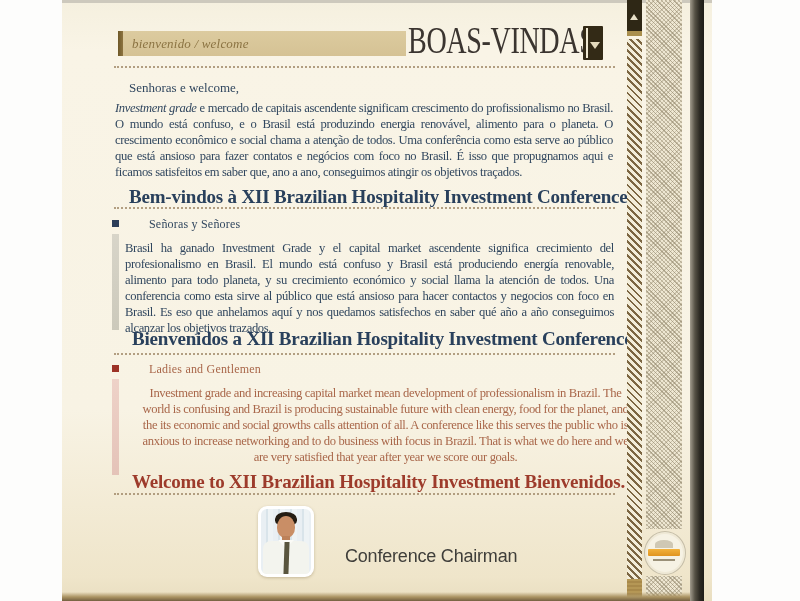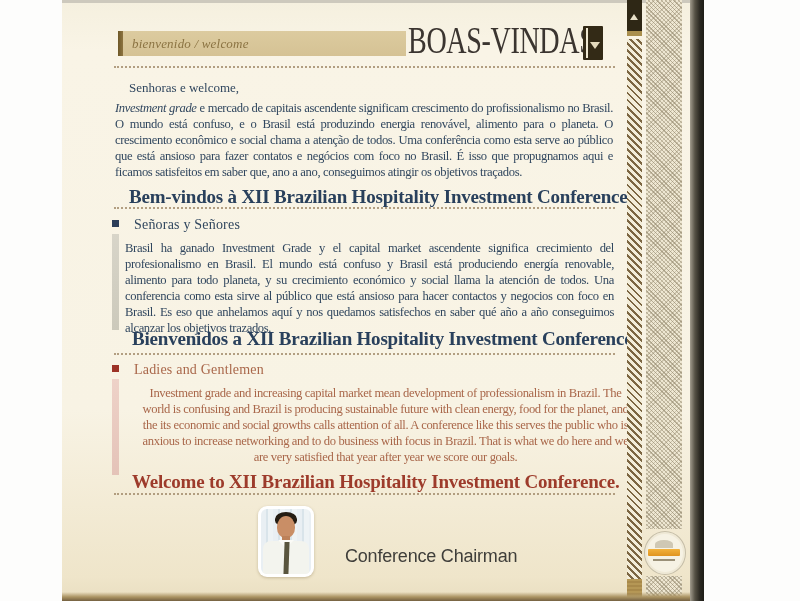--- a/index.html
+++ b/index.html
@@ -5,20 +5,21 @@
   html,body{margin:0;padding:0;}
   body{
     width:800px;height:601px;position:relative;overflow:hidden;
     background:#fdfdfc;
     font-family:"Liberation Serif", serif;
   }
   .page{
     position:absolute;left:62px;top:0;width:642px;height:598px;
     background:linear-gradient(180deg,#f5f0df 0%,#f9f4e6 8%,#f8f3e4 68%,#efe5ca 96%,#e9dec0 100%);
     border-top:3px solid #cdc9bd;
+    padding-left:8px;
   }
   
   .header-bar{
     position:absolute;left:56px;top:28px;width:288px;height:25px;
     background:linear-gradient(180deg,#dccb9f,#d5c294);
     display:flex;align-items:center;
   }
   .header-accent{position:absolute;left:0;top:0;width:5px;height:25px;
     background:linear-gradient(90deg,#6e5828,#8d7440);}
   .header-label{
@@ -48,21 +49,21 @@
     text-align:justify;color:#31475f;
   }
   .para-pt{left:53px;top:97px;width:498px;}
   .para-es{left:63px;top:237px;width:489px;}
   .para-en{left:63px;top:382px;width:489px;color:#a9674a;text-align:center;margin-left:16px;}
   .lead-italic{font-style:italic;}
   .welcome-line{position:absolute;font-size:19px;font-weight:bold;letter-spacing:-.2px;color:#29405c;}
   .wl-pt{left:67px;top:183px;}
   .wl-es{left:70px;top:325px;}
   .wl-en{left:70px;top:468px;color:#9d3b2b;}
-  .sec-heading{position:absolute;font-size:14px;letter-spacing:.2px;}
+  .sec-heading{position:absolute;font-size:12px;letter-spacing:.2px;margin-left:15px;}
   .h-es{left:72px;top:214px;color:#31475f;}
   .h-en{left:72px;top:359px;color:#a9674a;}
   .sec-bullet{position:absolute;left:50px;width:7px;height:7px;}
   .b-es{top:217px;background:#2c3e5a;}
   .b-en{top:362px;background:#9c3226;}
   .sec-bar{position:absolute;left:50px;width:7px;}
   .bar-es{top:231px;height:96px;background:linear-gradient(180deg,#d8d5c9,#ccc9bb);}
   .bar-en{top:376px;height:96px;background:linear-gradient(180deg,#eed2c8,#e4c3b8);}
   
   .photo{
@@ -156,21 +157,21 @@
   <div class="sec-bar bar-es"></div>
   <div class="para para-es">Brasil ha ganado Investment Grade y el capital market ascendente significa crecimiento del profesionalismo en Brasil. El mundo está confuso y Brasil está produciendo energía renovable, alimento para todo planeta, y su crecimiento económico y social llama la atención de todos. Una conferencia como esta sirve al público que está ansioso para hacer contactos y negocios con foco en Brasil. Es eso que anhelamos aquí y nos quedamos satisfechos en saber qué año a año conseguimos alcanzar los objetivos trazados.</div>
   <div class="welcome-line wl-es">Bienvenidos a XII Brazilian Hospitality Investment Conference.</div>
 
   <div class="dotline" style="top:350px"></div>
 
   <div class="sec-bullet b-en"></div>
   <div class="sec-heading h-en">Ladies and Gentlemen</div>
   <div class="sec-bar bar-en"></div>
   <div class="para para-en">Investment grade and increasing capital market mean development of professionalism in Brazil. The world is confusing and Brazil is producing sustainable future with clean energy, food for the planet, and the its economic and social growths calls attention of all. A conference like this serves the public who is anxious to increase networking and to do business with focus in Brazil. That is what we do here and we are very satisfied that year after year we score our goals.</div>
-  <div class="welcome-line wl-en">Welcome to XII Brazilian Hospitality Investment Conference.</div>
+  <div class="welcome-line wl-en">Welcome to XII Brazilian Hospitality Investment Bienvenidos.</div>
 
   <div class="dotline" style="top:490px"></div>
 
   <div class="photo">
     <div class="photo-inner">
       <div class="ph-hair"></div>
       <div class="ph-face"></div>
       <div class="ph-neck"></div>
       <div class="ph-shirt"></div>
       <div class="ph-collar"></div>

